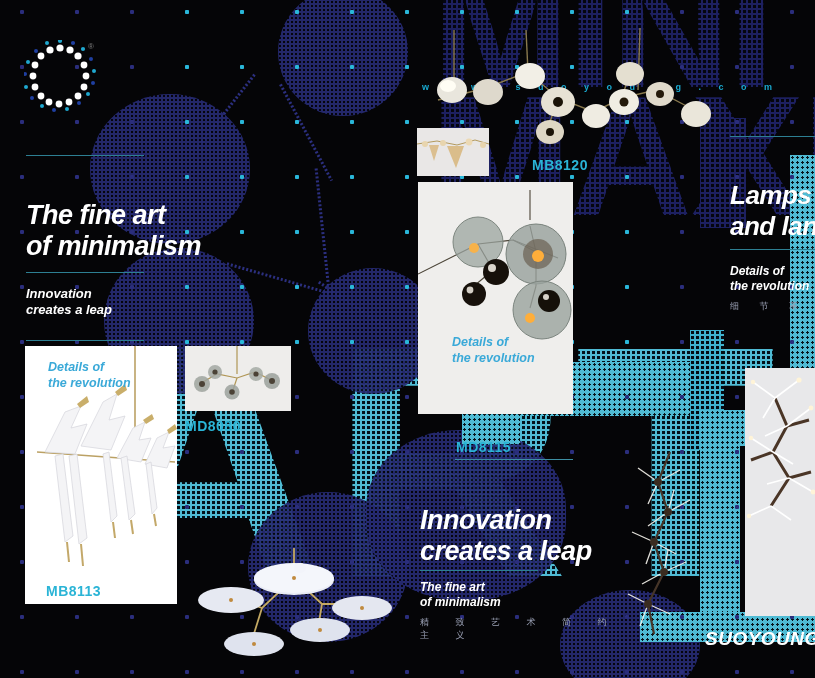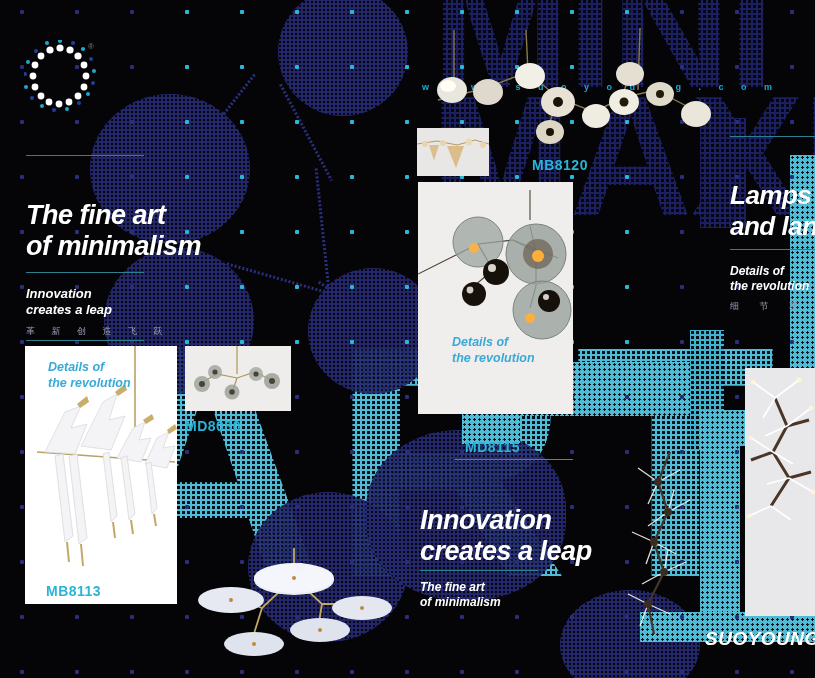--- a/index.html
+++ b/index.html
@@ -200,21 +200,20 @@
     <div class="rule" style="width:118px;"></div>
   </div>
   <div class="layer" style="left:26px; top:200px; width:230px;">
     <div class="hl" style="font-size:27px;">The fine art</div>
     <div class="hl" style="font-size:27px;">of minimalism</div>
   </div>
   <div class="rule" style="position:absolute; left:26px; top:272px; width:118px;"></div>
   <div class="layer" style="left:26px; top:286px; width:180px;">
     <div class="sub-en">Innovation</div>
     <div class="sub-en">creates a leap</div>
-    <div class="sub-cn">革 新 创 造 飞 跃</div>
   </div>
   <div class="rule" style="position:absolute; left:26px; top:340px; width:118px;"></div>
 
   <div class="rule" style="position:absolute; left:730px; top:136px; width:120px;"></div>
   <div class="layer" style="left:730px; top:180px; width:190px;">
     <div class="hl" style="font-size:26px; white-space:nowrap;">Lamps</div>
     <div class="hl" style="font-size:26px; white-space:nowrap;">and lan</div>
   </div>
   <div class="rule" style="position:absolute; left:730px; top:249px; width:120px;"></div>
   <div class="layer" style="left:730px; top:264px; width:150px;">
@@ -224,20 +223,21 @@
   </div>
 
   <div class="layer" style="left:420px; top:505px; width:330px;">
     <div class="hl" style="font-size:27px;">Innovation</div>
     <div class="hl" style="font-size:27px;">creates a leap</div>
   </div>
   <div class="rule" style="position:absolute; left:420px; top:570px; width:118px;"></div>
   <div class="layer" style="left:420px; top:580px; width:230px;">
     <div class="sub-en" style="font-size:12px;">The fine art</div>
     <div class="sub-en" style="font-size:12px;">of minimalism</div>
+    <div class="sub-cn" style="letter-spacing:12px;">精 致 艺 术 简 约 主 义</div>
   </div>
 
   <div class="layer" style="left:408px; top:28px; width:320px; height:130px;">
     <svg width="320" height="130" viewBox="0 0 320 130">
       <g stroke="#8a7a4e" stroke-width="1.4" fill="none">
         <path d="M46,2 L46,58"></path>
           <path d="M118,2 L120,44"></path>
           <path d="M232,0 L230,62"></path>
         <path d="M30,72 L78,60 L120,44 L150,70 L186,84 L214,70 L248,62 L286,82"></path>
         <path d="M150,70 L140,100"></path>
@@ -311,21 +311,21 @@
         <circle cx="52" cy="108" r="3.4" fill="#d4cfc6"></circle>
         <circle cx="131" cy="119" r="11" fill="#151009"></circle>
         <circle cx="128" cy="115" r="3" fill="#d6d1c8"></circle>
       </g>
     </svg>
   </div>
   <div class="layer" style="left:452px; top:335px;">
     <div class="detail-cap">Details of</div>
     <div class="detail-cap">the revolution</div>
   </div>
-  <div class="code" style="position:absolute; left:456px; top:439px;margin-left:9px;">MD8115</div>
+  <div class="code" style="position:absolute; left:456px; top:439px;">MD8115</div>
   <div class="rule-lt" style="position:absolute; left:455px; top:459px; width:118px;"></div>
 
   <div class="card" style="left:185px; top:346px; width:106px; height:65px;">
     <svg width="106" height="65" viewBox="0 0 106 65">
       <rect width="106" height="65" fill="#eeedeb"></rect>
       <g stroke="#b09655" stroke-width="1.2" fill="none">
         <path d="M52,0 L52,28"></path>
         <path d="M18,36 L32,28 L52,32 L70,26 L86,34"></path>
         <path d="M52,32 L48,44"></path>
       </g>

